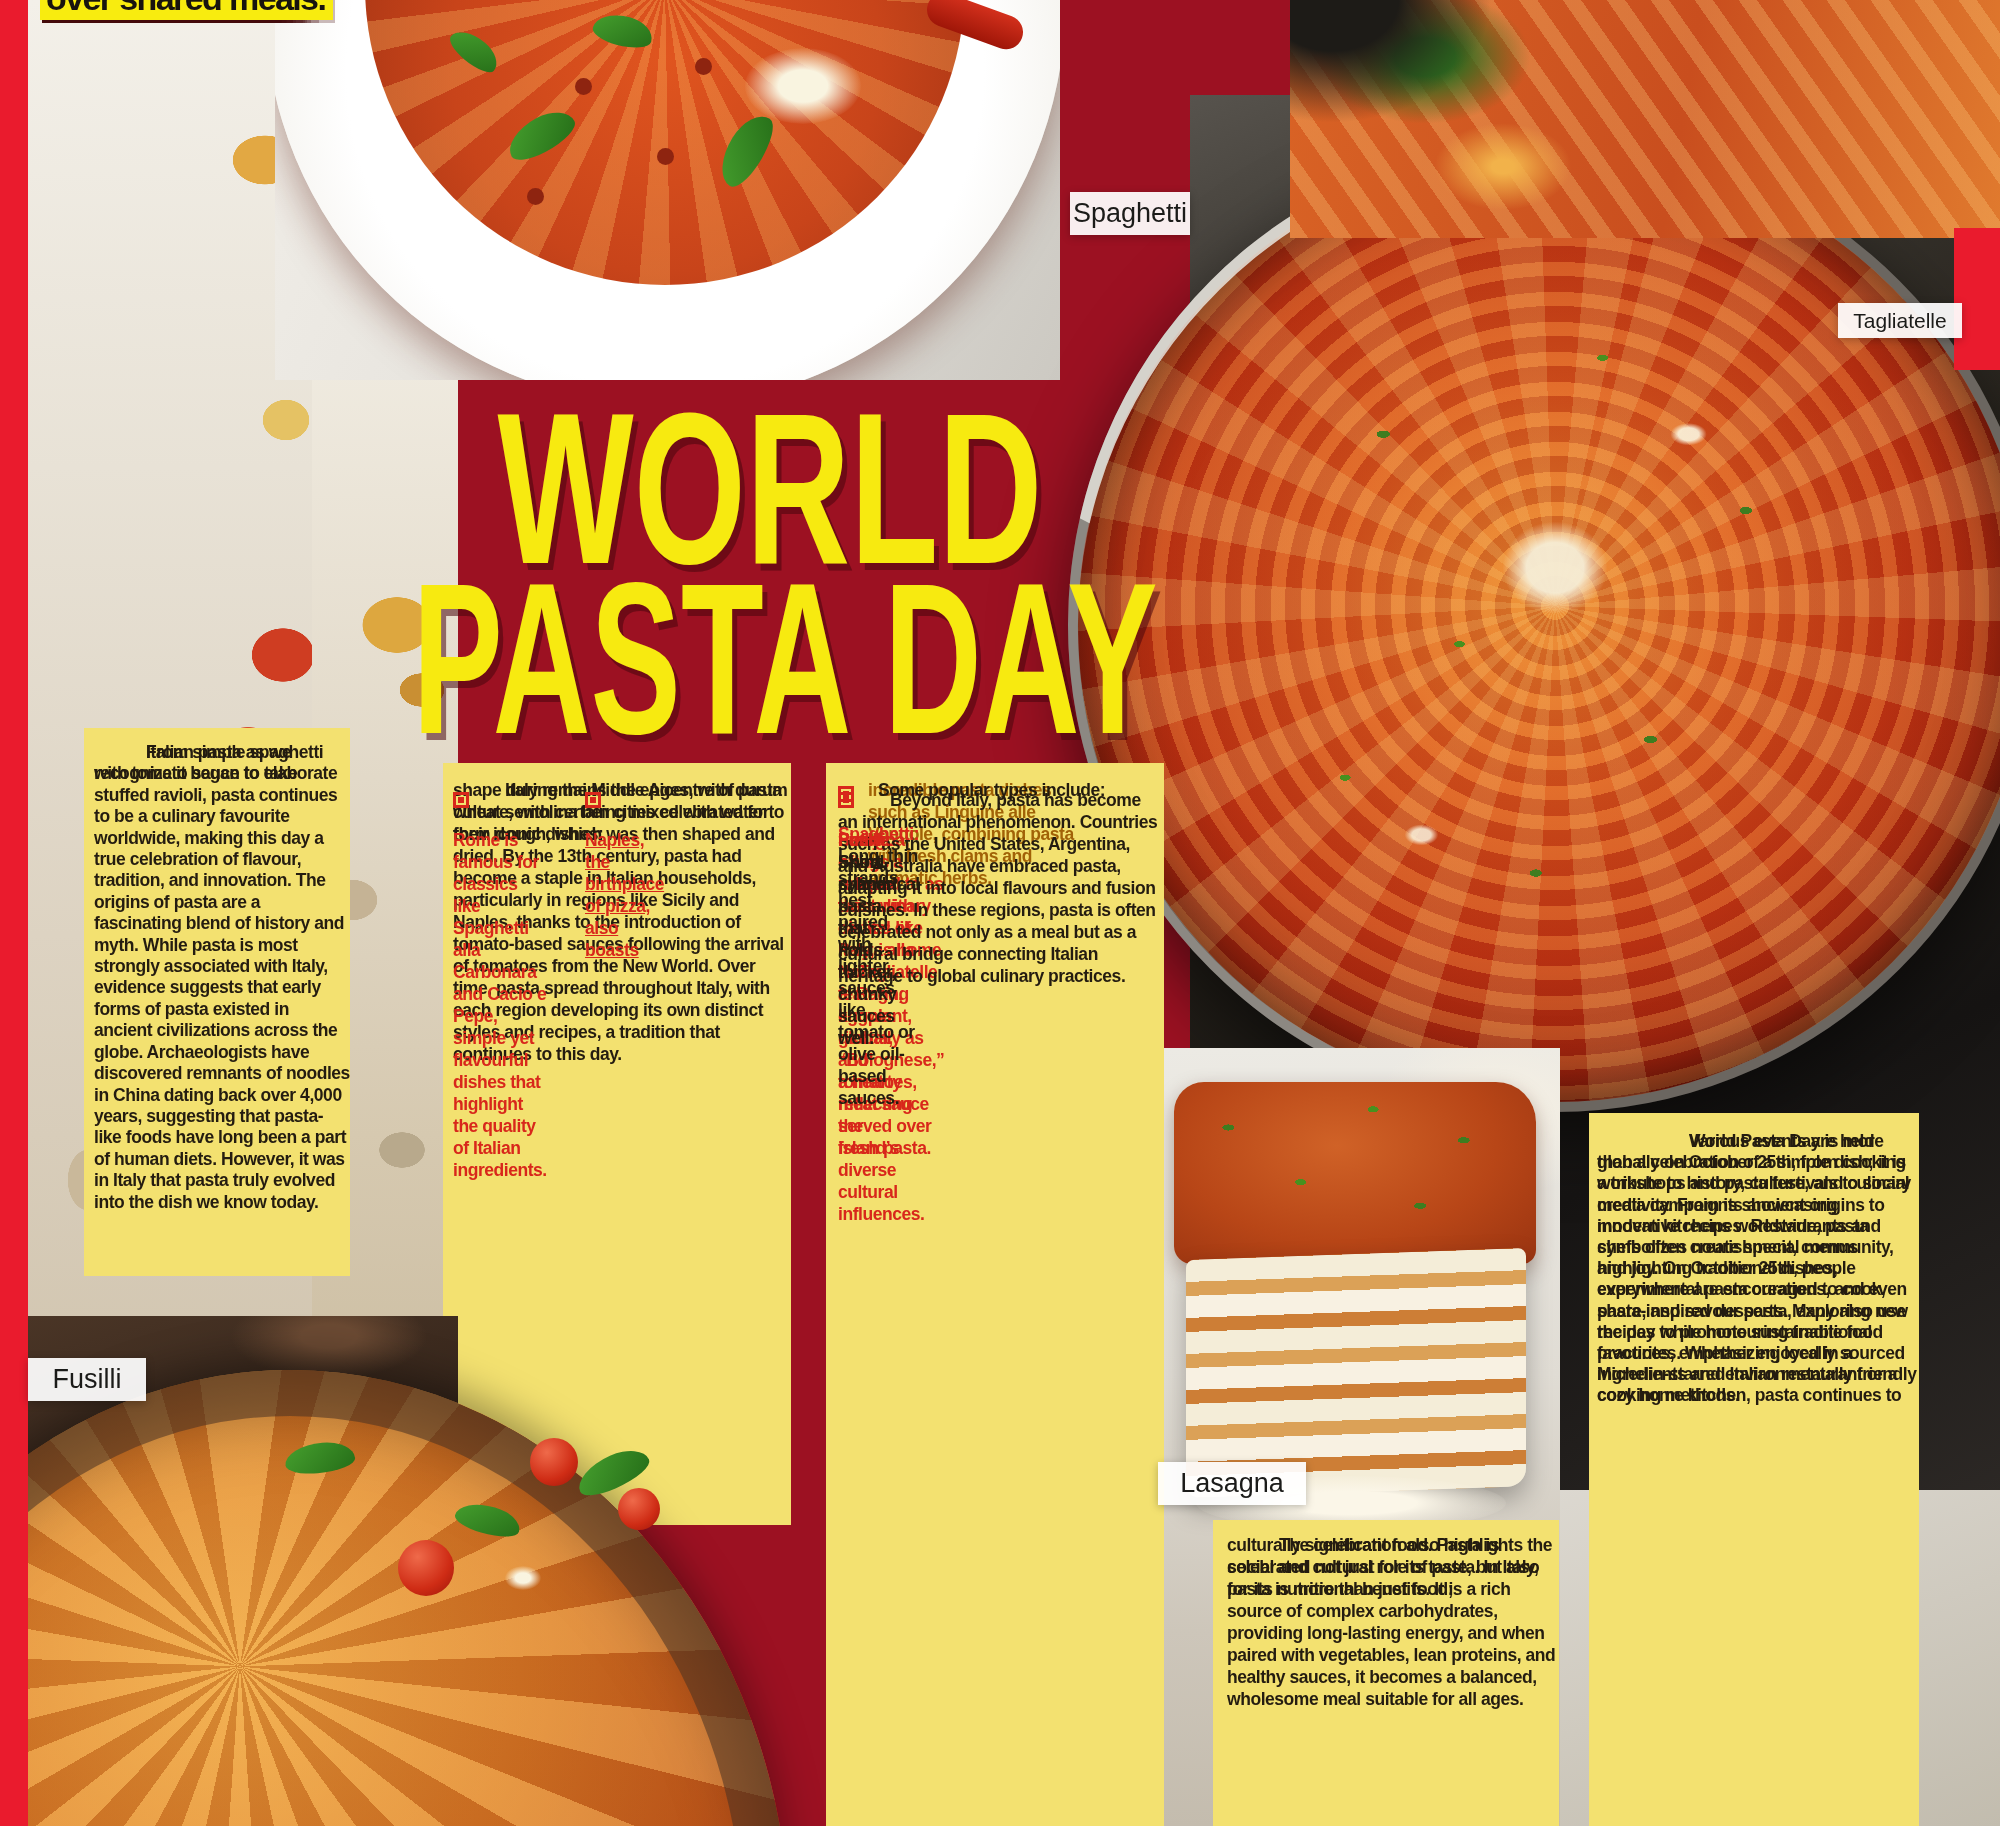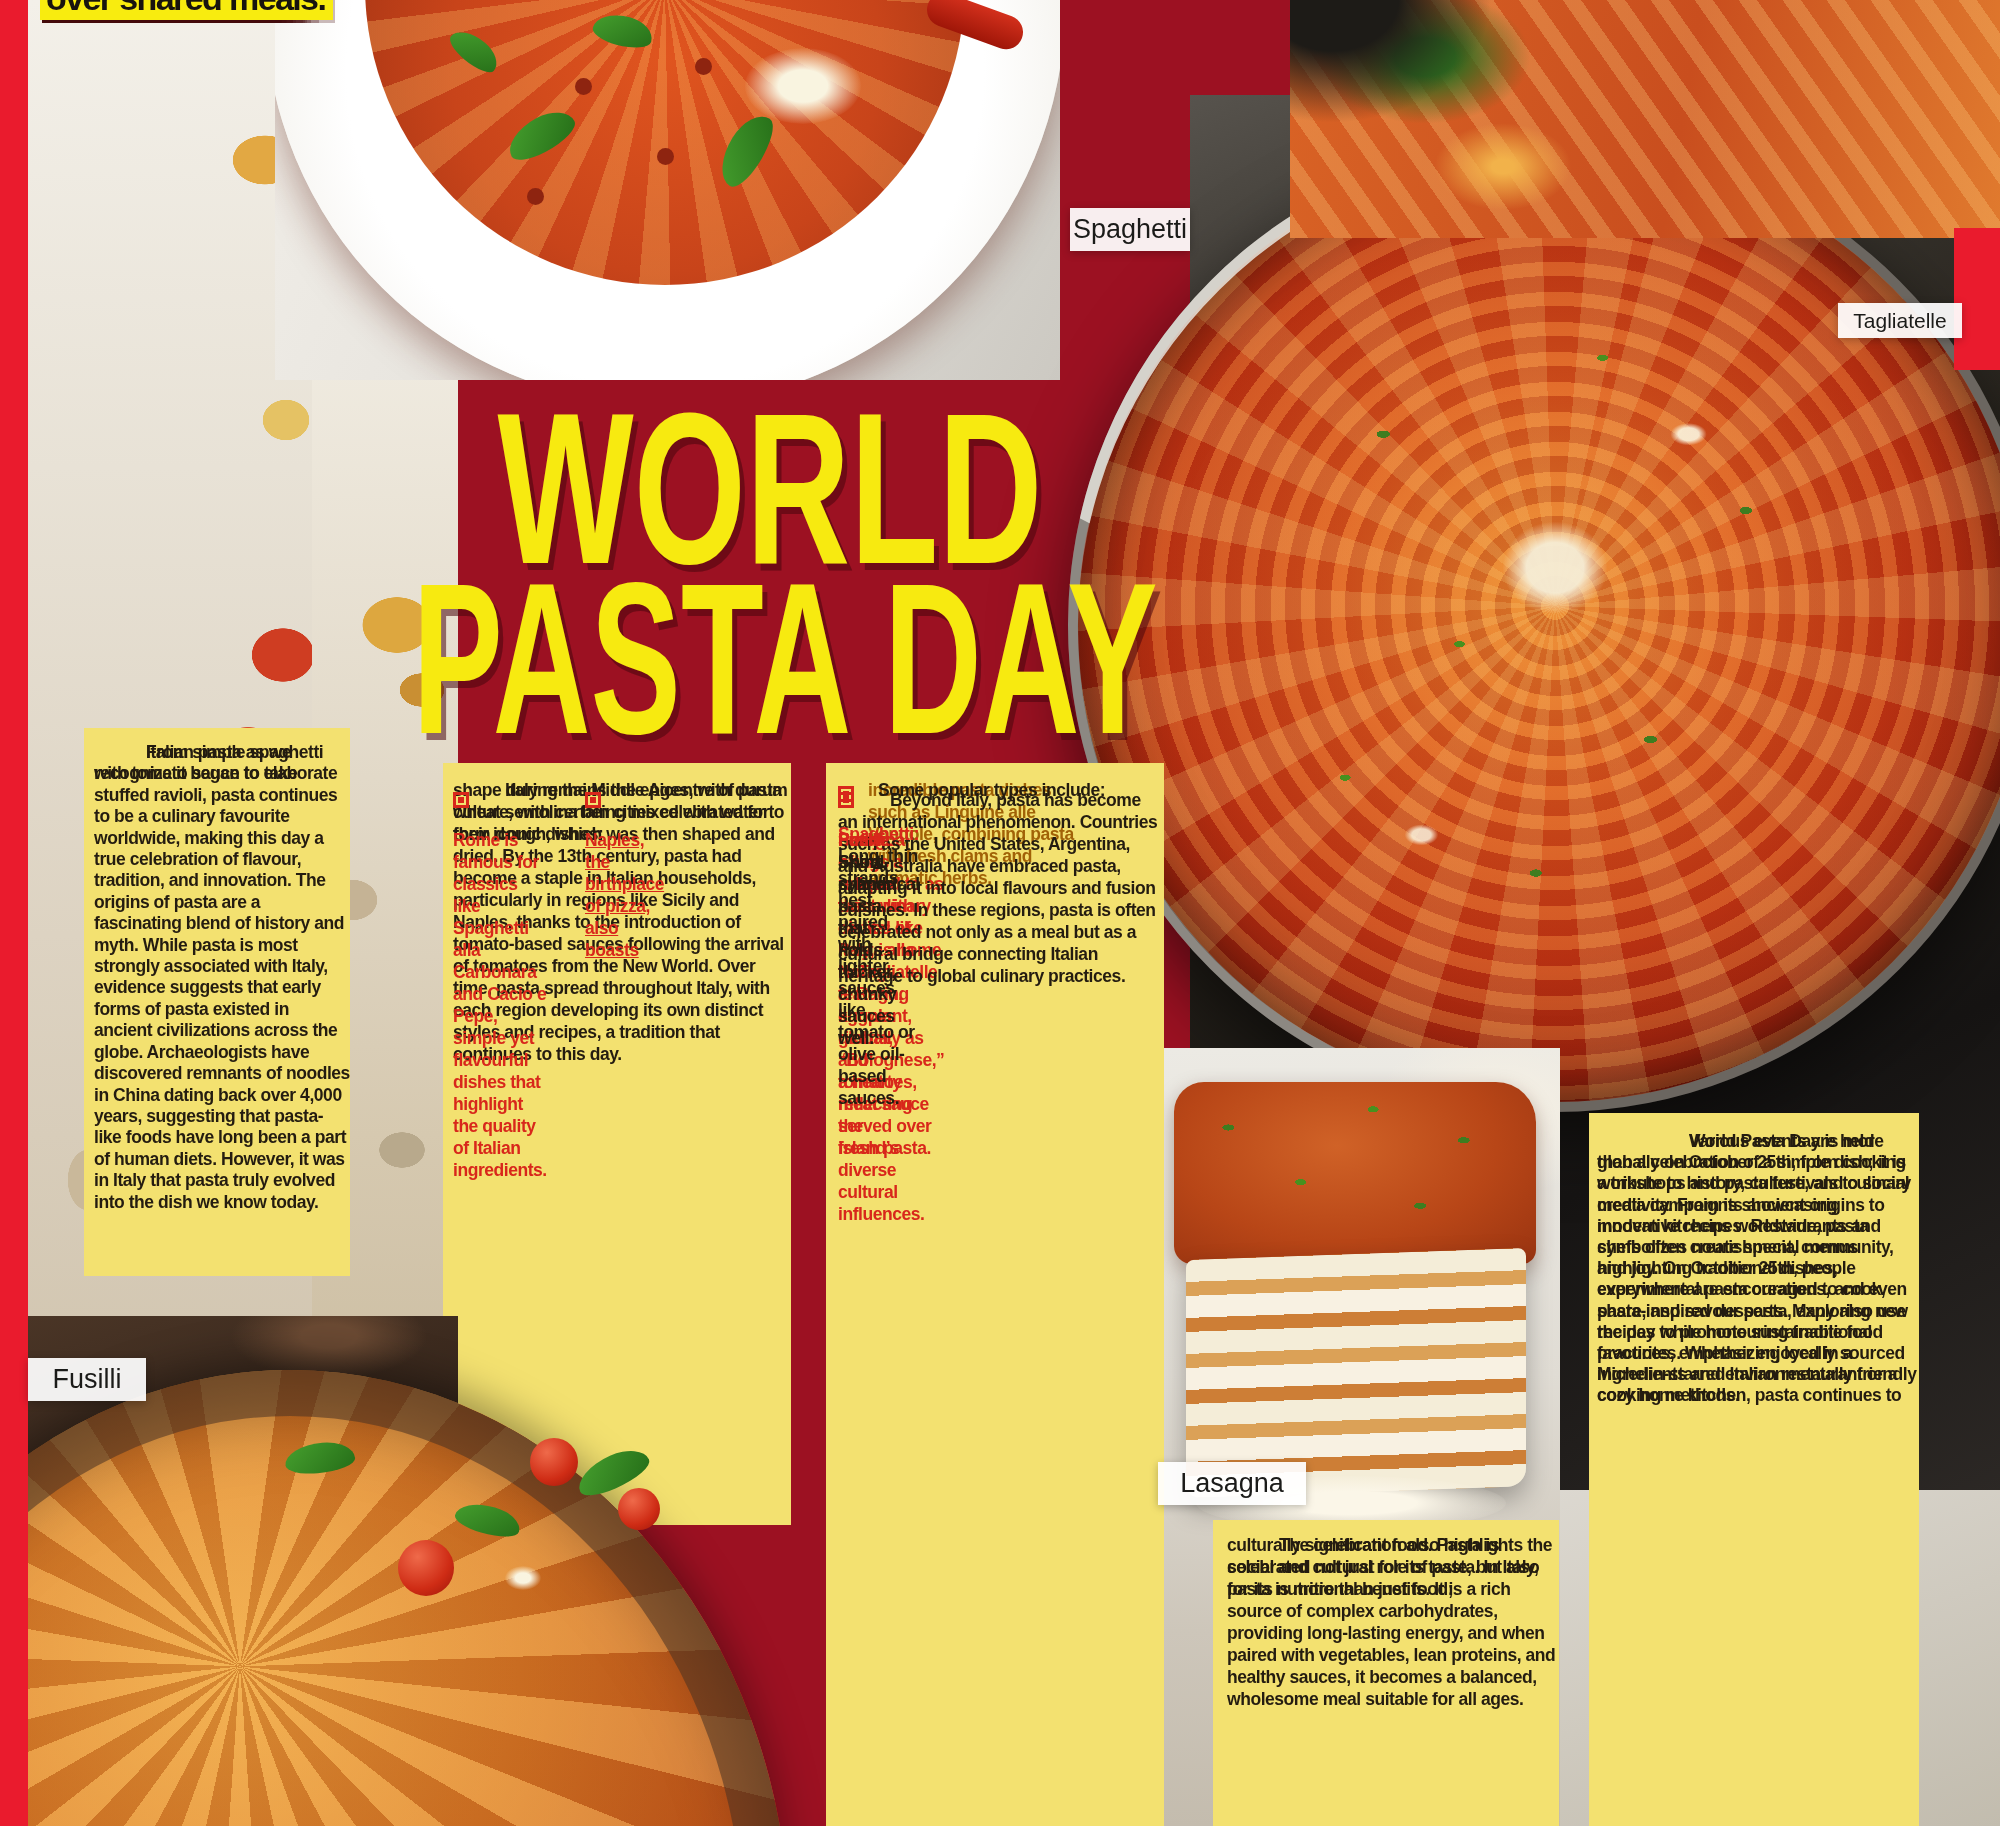--- a/index.html
+++ b/index.html
@@ -140,21 +140,21 @@
   .sq::after{content:"";position:absolute;inset:2px;background:#d8271b;}
   .btxt{position:static;flex:1 1 auto;margin-top:40px;}
   .naples{margin-left:132px;}
   .naples .btxt{text-align:left;text-decoration:underline;}
   .cont-red{position:static;display:block;margin:0 84px 12px 30px;color:#a16207;}
   .types-intro{position:static;display:block;margin-left:40px;}
 
   
   .plabel{background:rgba(255,255,255,.93);color:#1b1b19;font-size:27px;line-height:1;
     padding:8px 0;text-align:center;z-index:8;box-shadow:0 2px 8px rgba(0,0,0,.25);}
-  .lbl-spaghetti{left:1070px;top:208px;width:120px;}
+  .lbl-spaghetti{left:1070px;top:192px;width:120px;}
   .lbl-tagliatelle{left:1838px;top:303px;width:124px;font-size:21px;padding:7px 0;}
   .lbl-fusilli{left:28px;top:1358px;width:118px;}
   .lbl-lasagna{left:1158px;top:1462px;width:148px;}
 </style>
 </head>
 <body>
 
 <div id="page">
 
   <div class="backdrop-left"></div>

